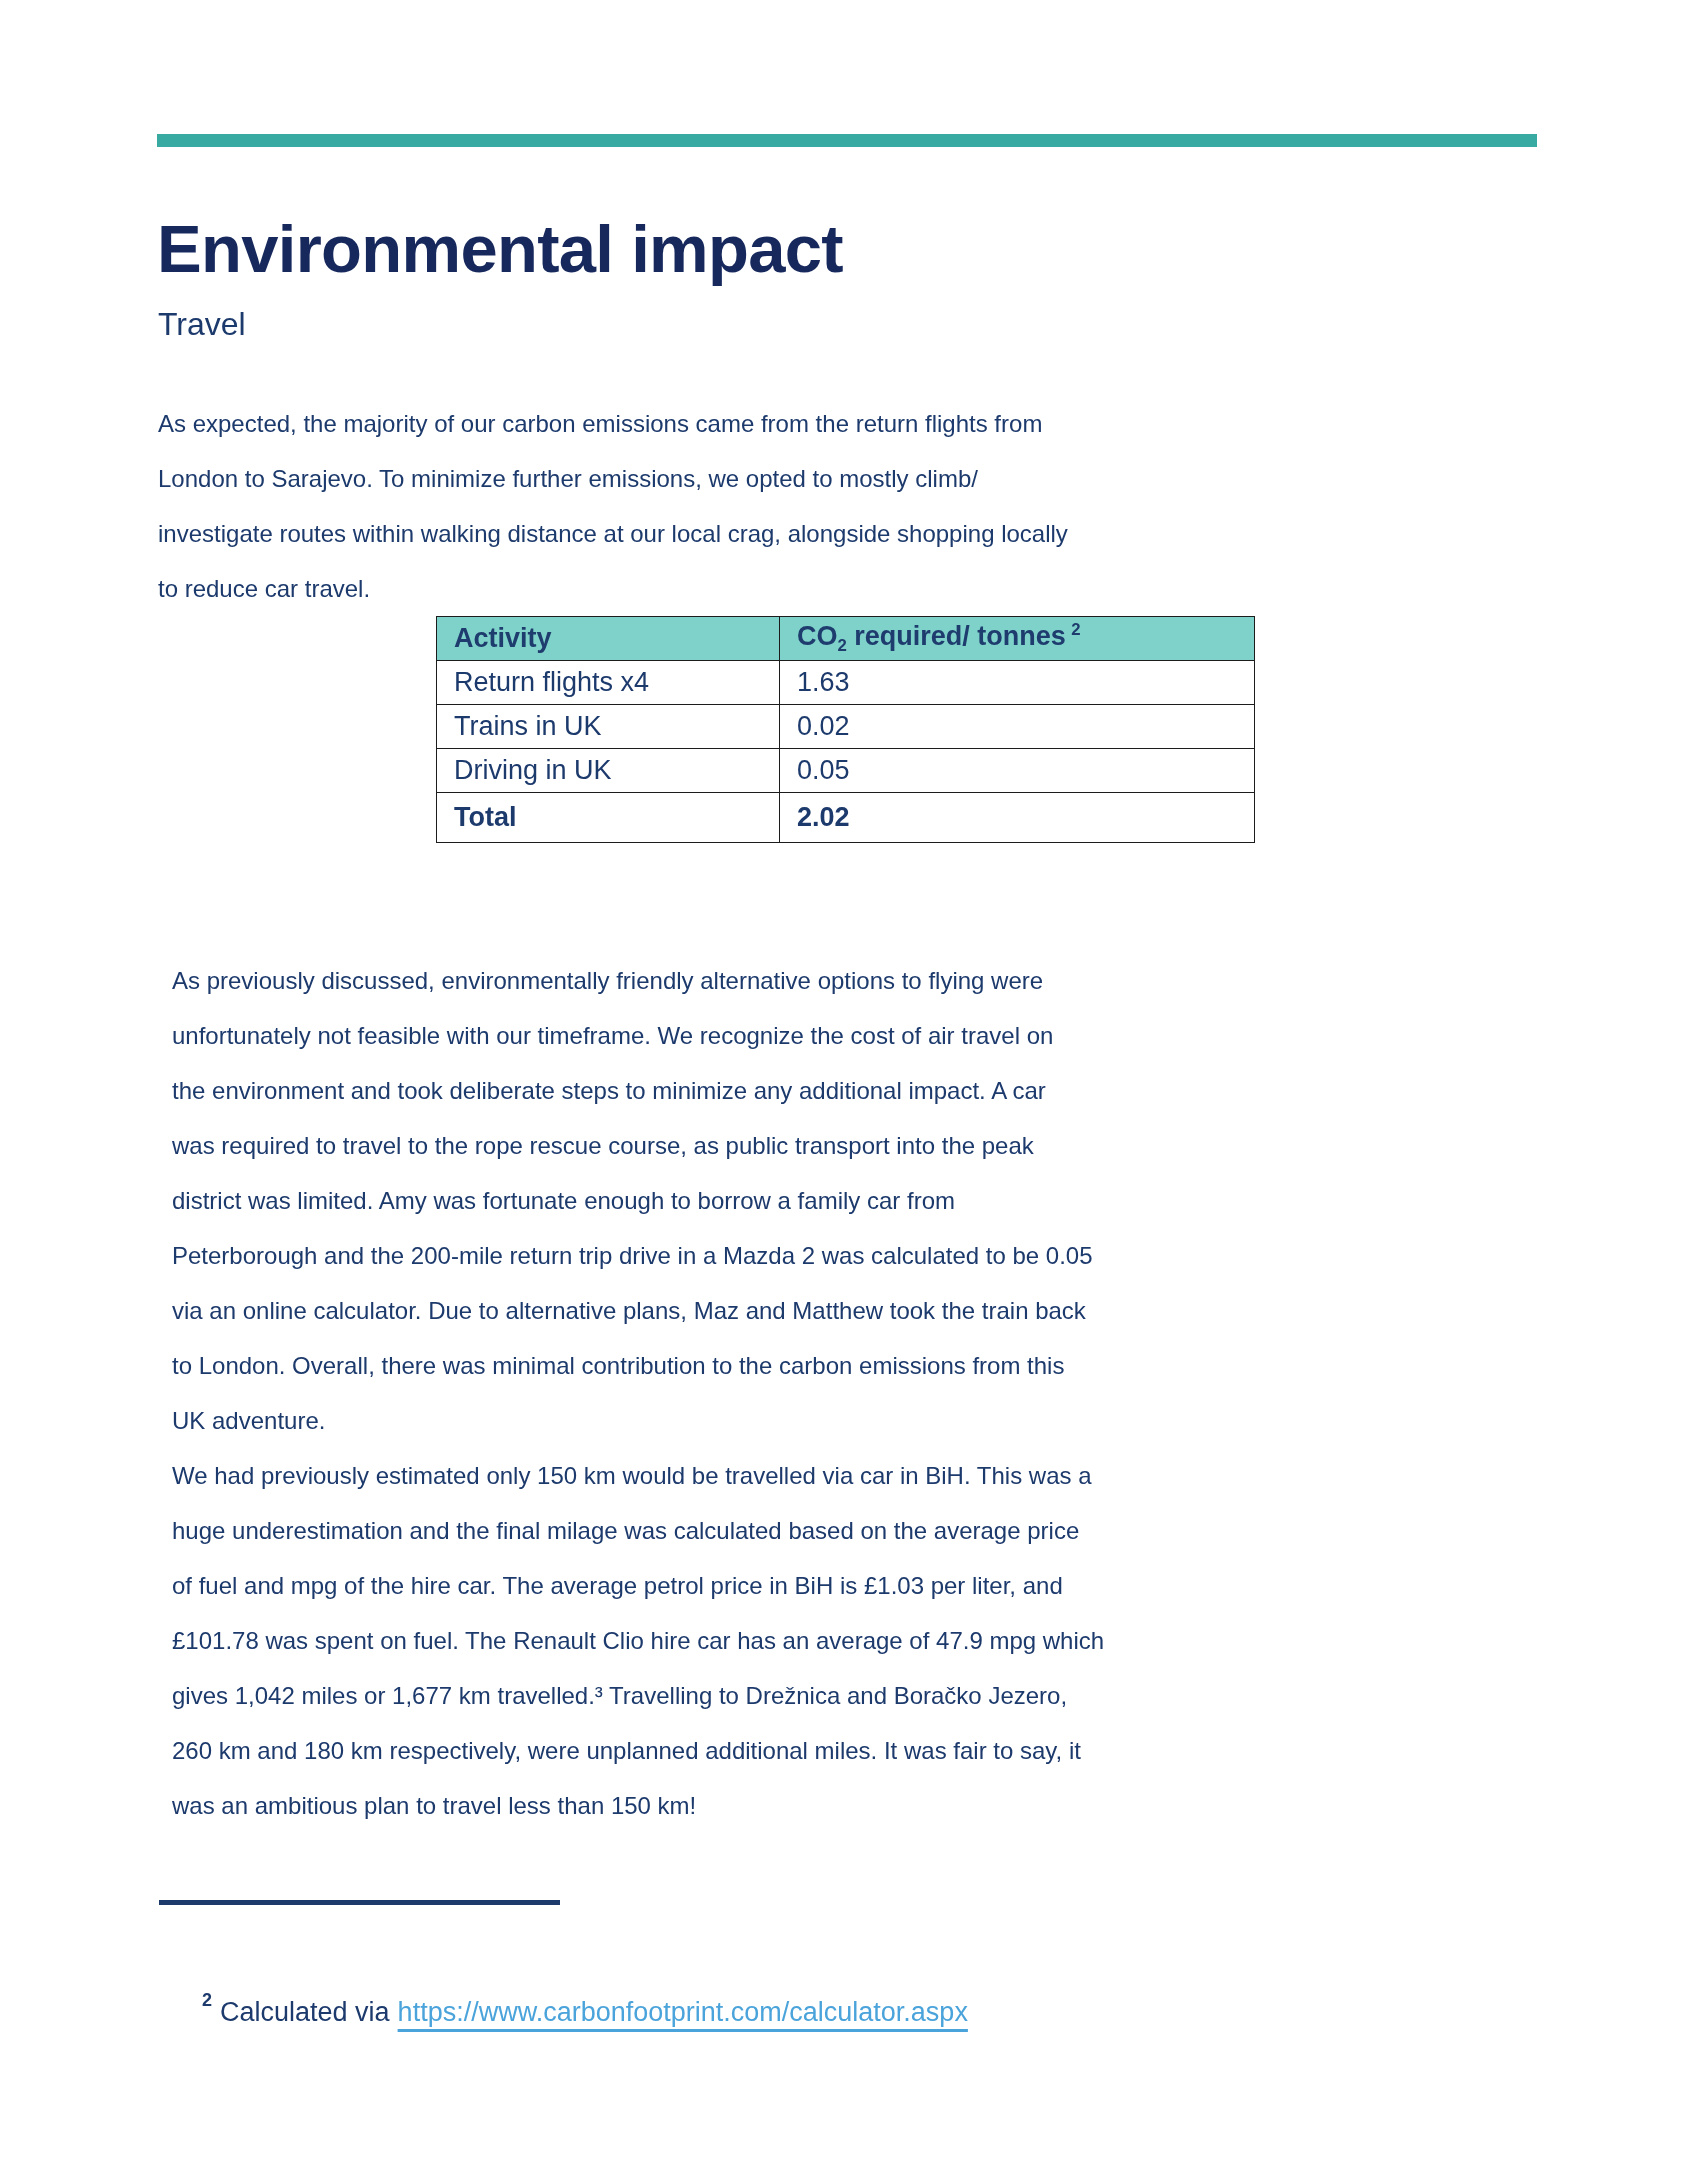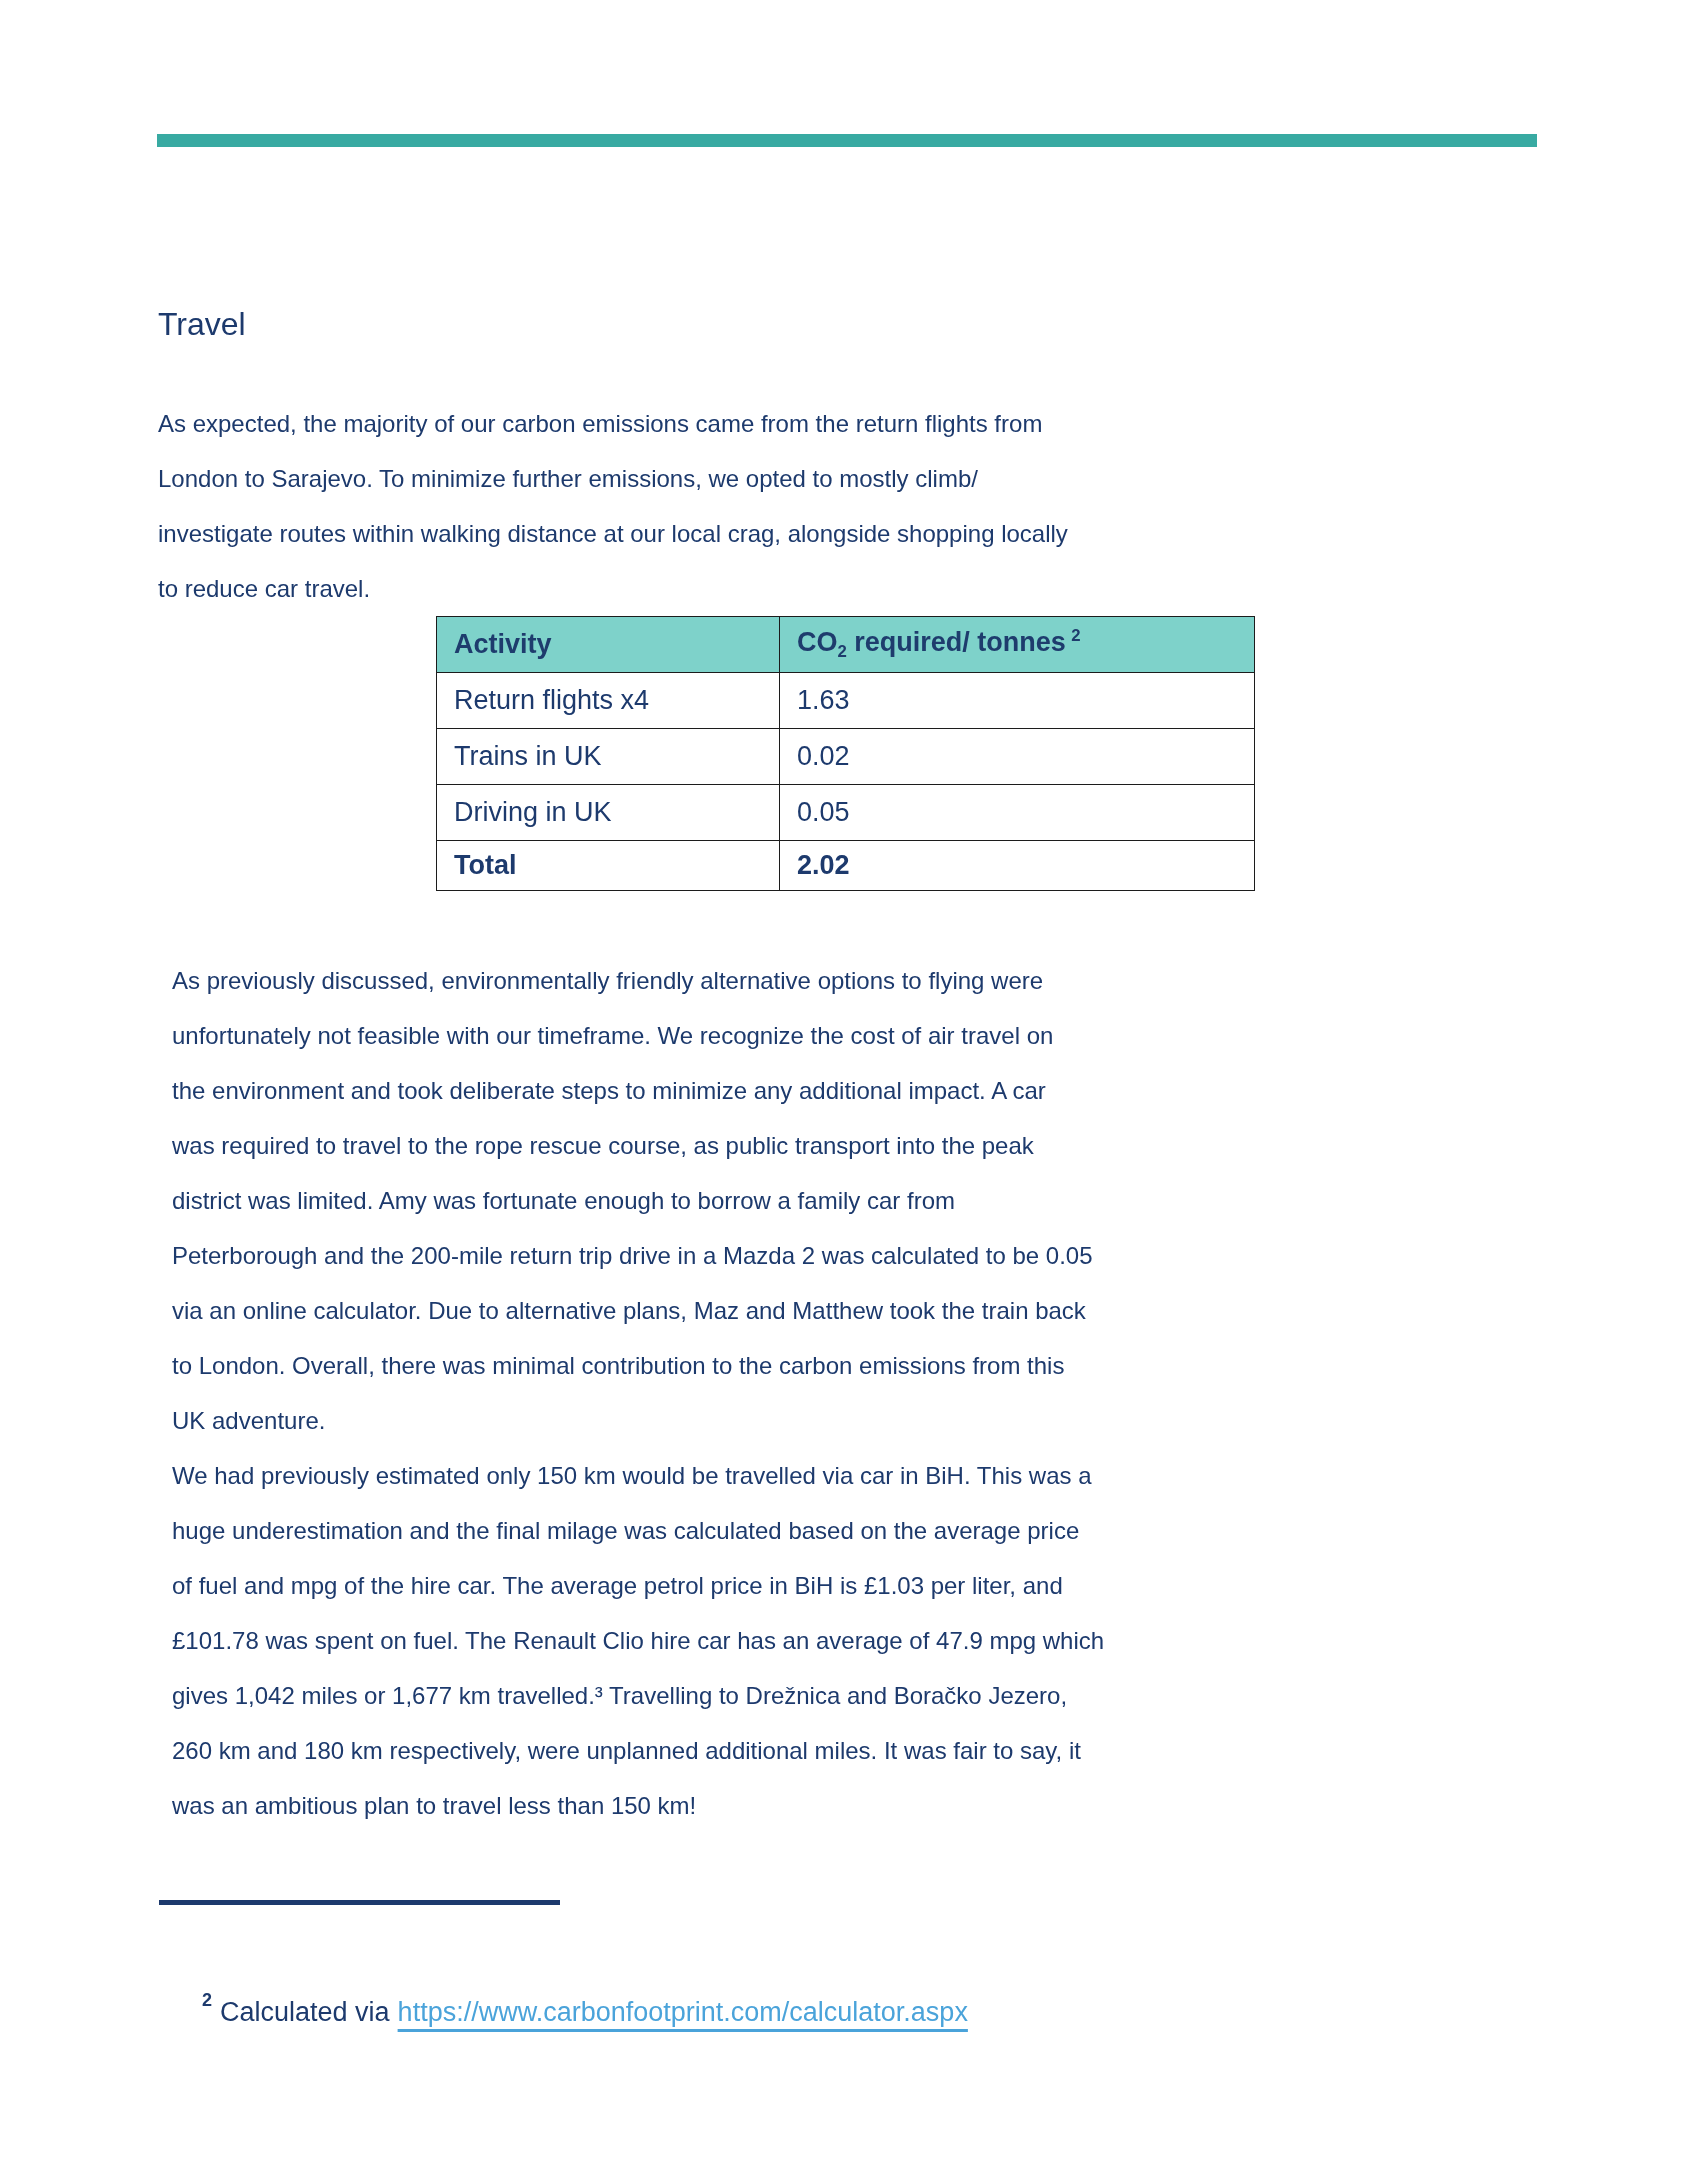--- a/index.html
+++ b/index.html
@@ -52,21 +52,21 @@
   .emissions-table {
     position: absolute;
     left: 436px; top: 616px;
     border-collapse: collapse;
     table-layout: fixed;
     font-size: 27px;
     color: #1d3a6d;
   }
   .emissions-table td, .emissions-table th {
     border: 1.3px solid #1c1c1c;
-    height: 56px;
+    height: 44px;
     padding: 0 6.6px 0 17px;
     text-align: left;
     vertical-align: middle;
     box-sizing: border-box;
     font-weight: 400;
   }
   .emissions-table .col1 { width: 343px; }
   .emissions-table .col2 { width: 475px; }
   .emissions-table thead th {
     background: #7ed2ca;
@@ -127,20 +127,21 @@
     cursor: pointer;
   }
 </style>
 </head>
 <body>
 
 <div class="page">
 
   <div class="accent-bar"></div>
 
+  <h1 class="title">Environmental impact</h1>
 
   <h2 class="subtitle">Travel</h2>
 
   <p class="body-text para1">As expected, the majority of our carbon emissions came from the return flights from
 London to Sarajevo. To minimize further emissions, we opted to mostly climb/
 investigate routes within walking distance at our local crag, alongside shopping locally
 to reduce car travel.</p>
 
   <table class="emissions-table">
     <thead>

